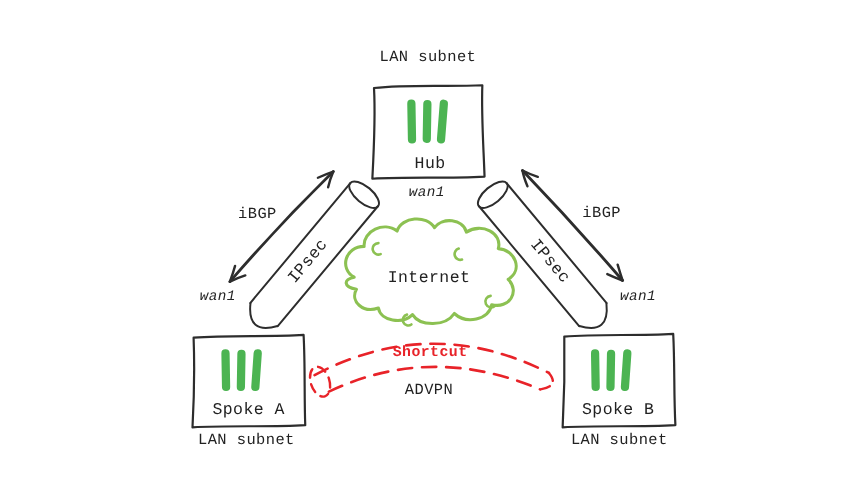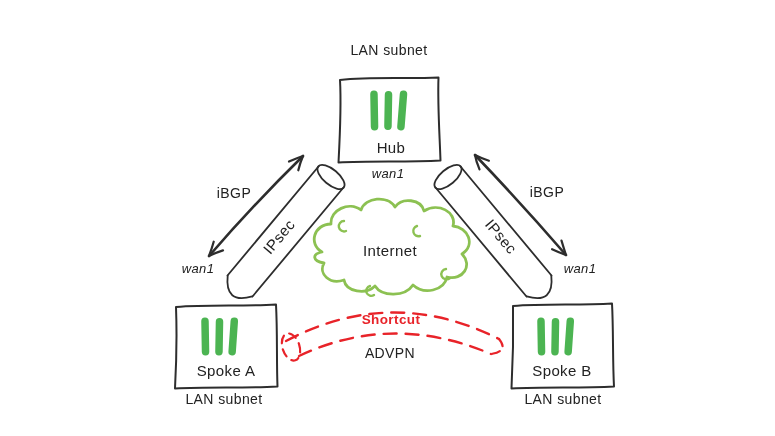--- a/index.html
+++ b/index.html
@@ -1,17 +1,17 @@
 <!DOCTYPE html>
 <html><head>
 <meta charset="utf-8">
 <style>
   html,body{margin:0;padding:0;background:#fff;}
   .stage{position:relative;width:775px;height:436px;background:#ffffff;overflow:hidden;
-         font-family:Liberation Sans, sans-serif;}
+         font-family:Liberation Mono, monospace;}
   svg text{fill:#222;letter-spacing:.4px;}
   .t13{font-size:13px;}
   .t14{font-size:14px;}
   .t15{font-size:15px;}
   .ital{font-style:italic;}
   .red-text{fill:#e82329;font-weight:bold;font-size:13.5px;}
   .ink{stroke:#2d2d2d;fill:none;stroke-linecap:round;stroke-linejoin:round;}
   .box{stroke:#2d2d2d;stroke-width:2;fill:#ffffff;stroke-linejoin:round;}
   .bar{fill:#4cb452;}
   .cloud{stroke:#8cc152;stroke-width:2.8;fill:#ffffff;stroke-linecap:round;stroke-linejoin:round;}

